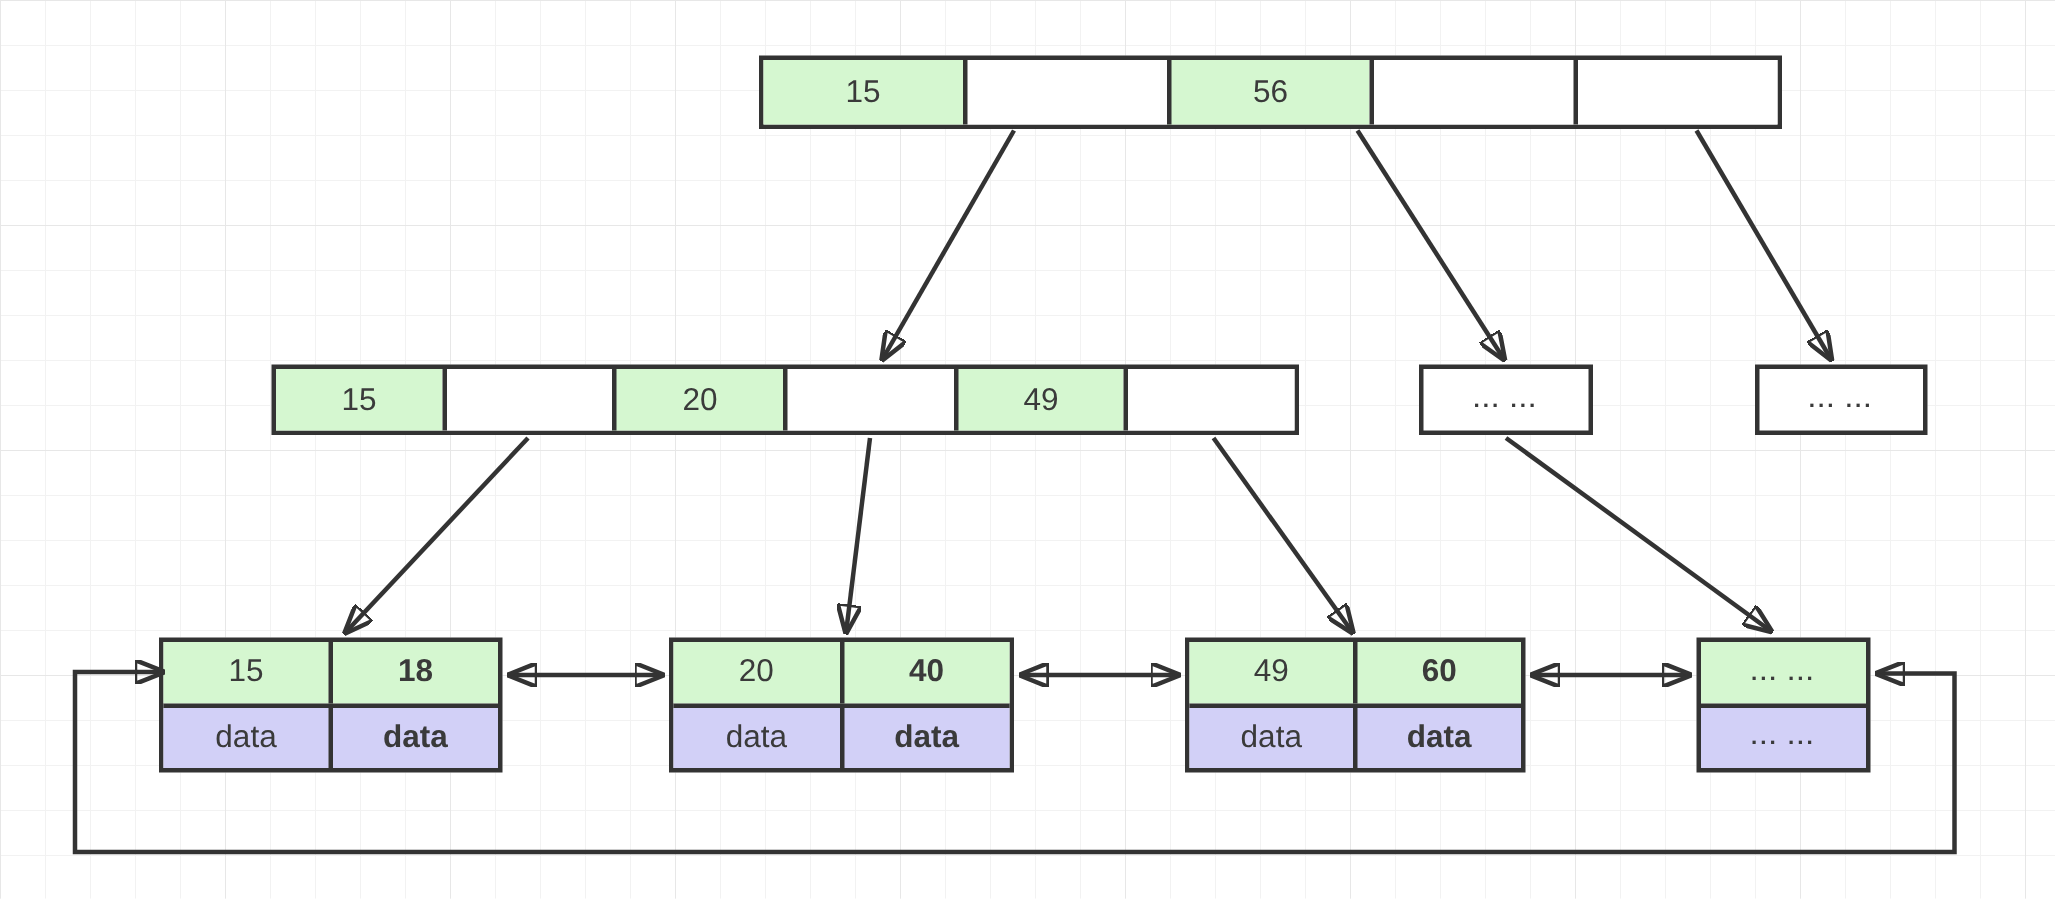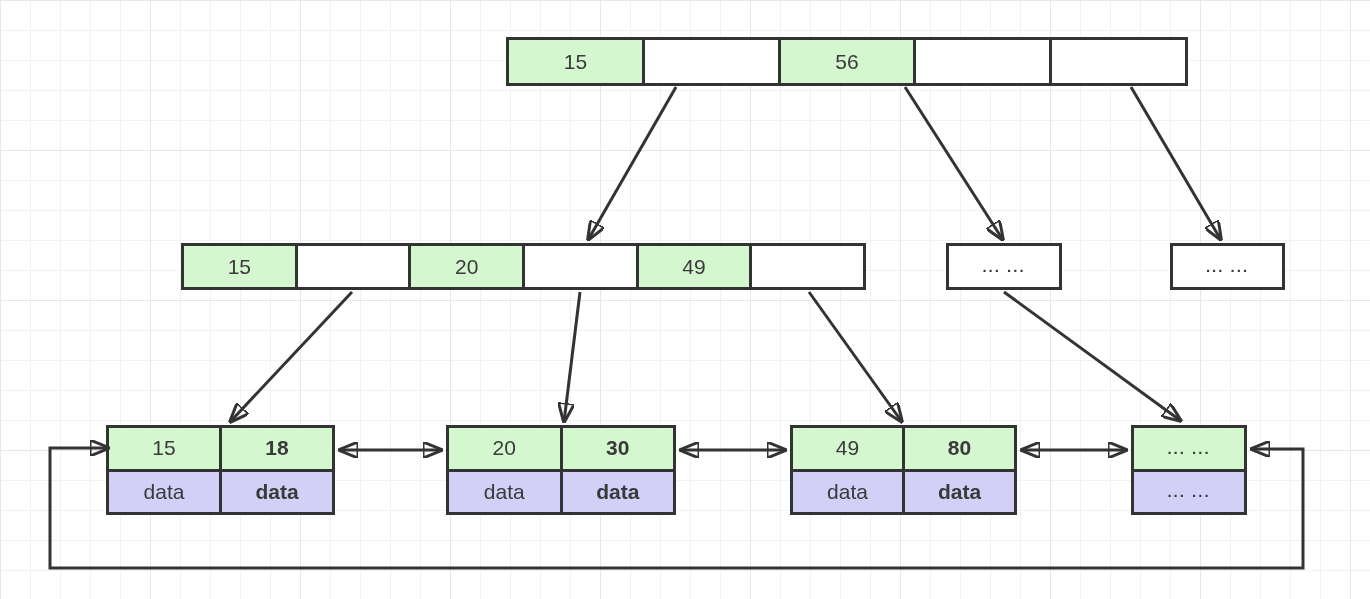--- a/index.html
+++ b/index.html
@@ -97,32 +97,32 @@
     </div>
     <div class="row">
       <div class="cell data">data</div>
       <div class="cell data">data</div>
     </div>
   </div>
 
   <div class="leaf" style="left:446px;top:425px;width:230px;height:90px;">
     <div class="row">
       <div class="cell key">20</div>
-      <div class="cell key">30</div>
+      <div class="cell key">40</div>
     </div>
     <div class="row">
       <div class="cell data">data</div>
       <div class="cell data">data</div>
     </div>
   </div>
 
   <div class="leaf" style="left:790px;top:425px;width:227px;height:90px;">
     <div class="row">
       <div class="cell key">49</div>
-      <div class="cell key">80</div>
+      <div class="cell key">60</div>
     </div>
     <div class="row">
       <div class="cell data">data</div>
       <div class="cell data">data</div>
     </div>
   </div>
 
   <div class="leaf" style="left:1131px;top:425px;width:116px;height:90px;">
     <div class="row">
       <div class="cell key dots">... ...</div>

